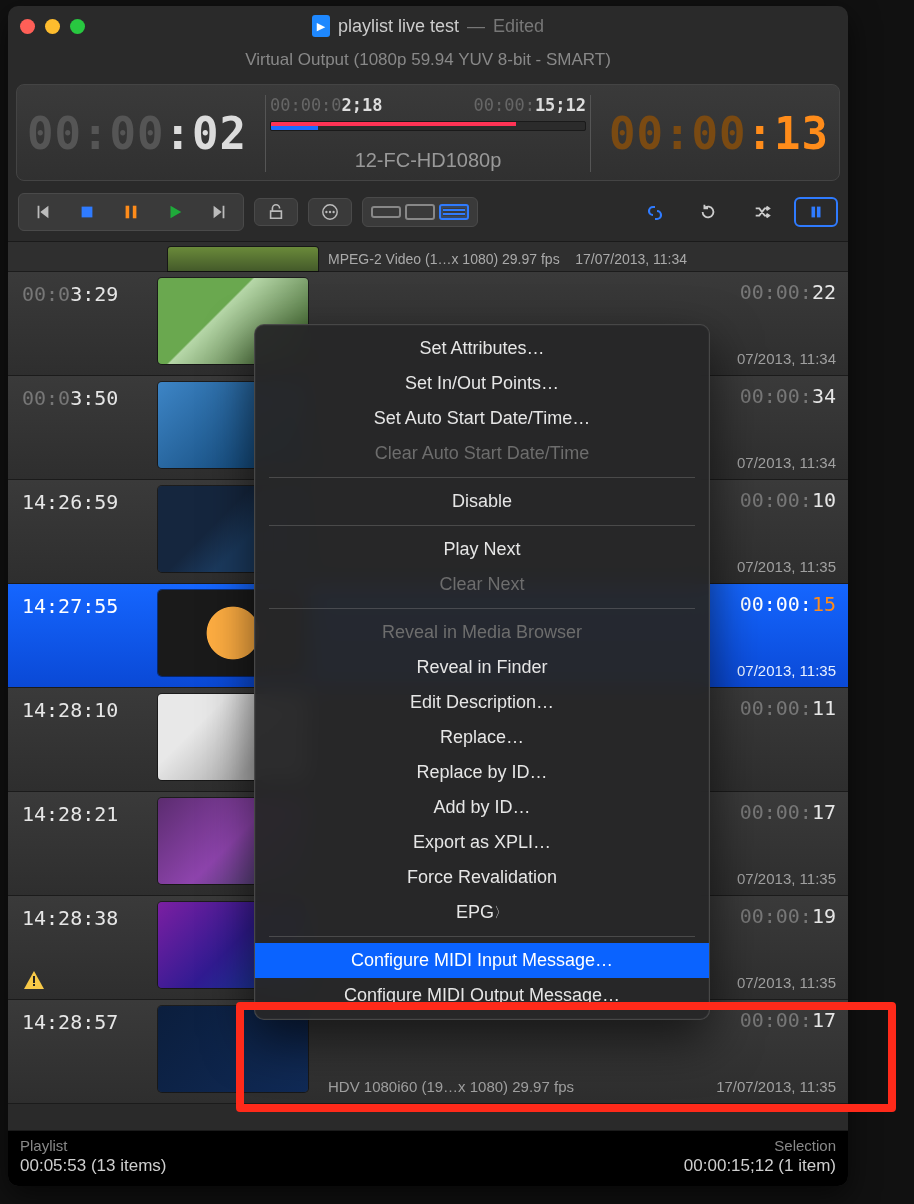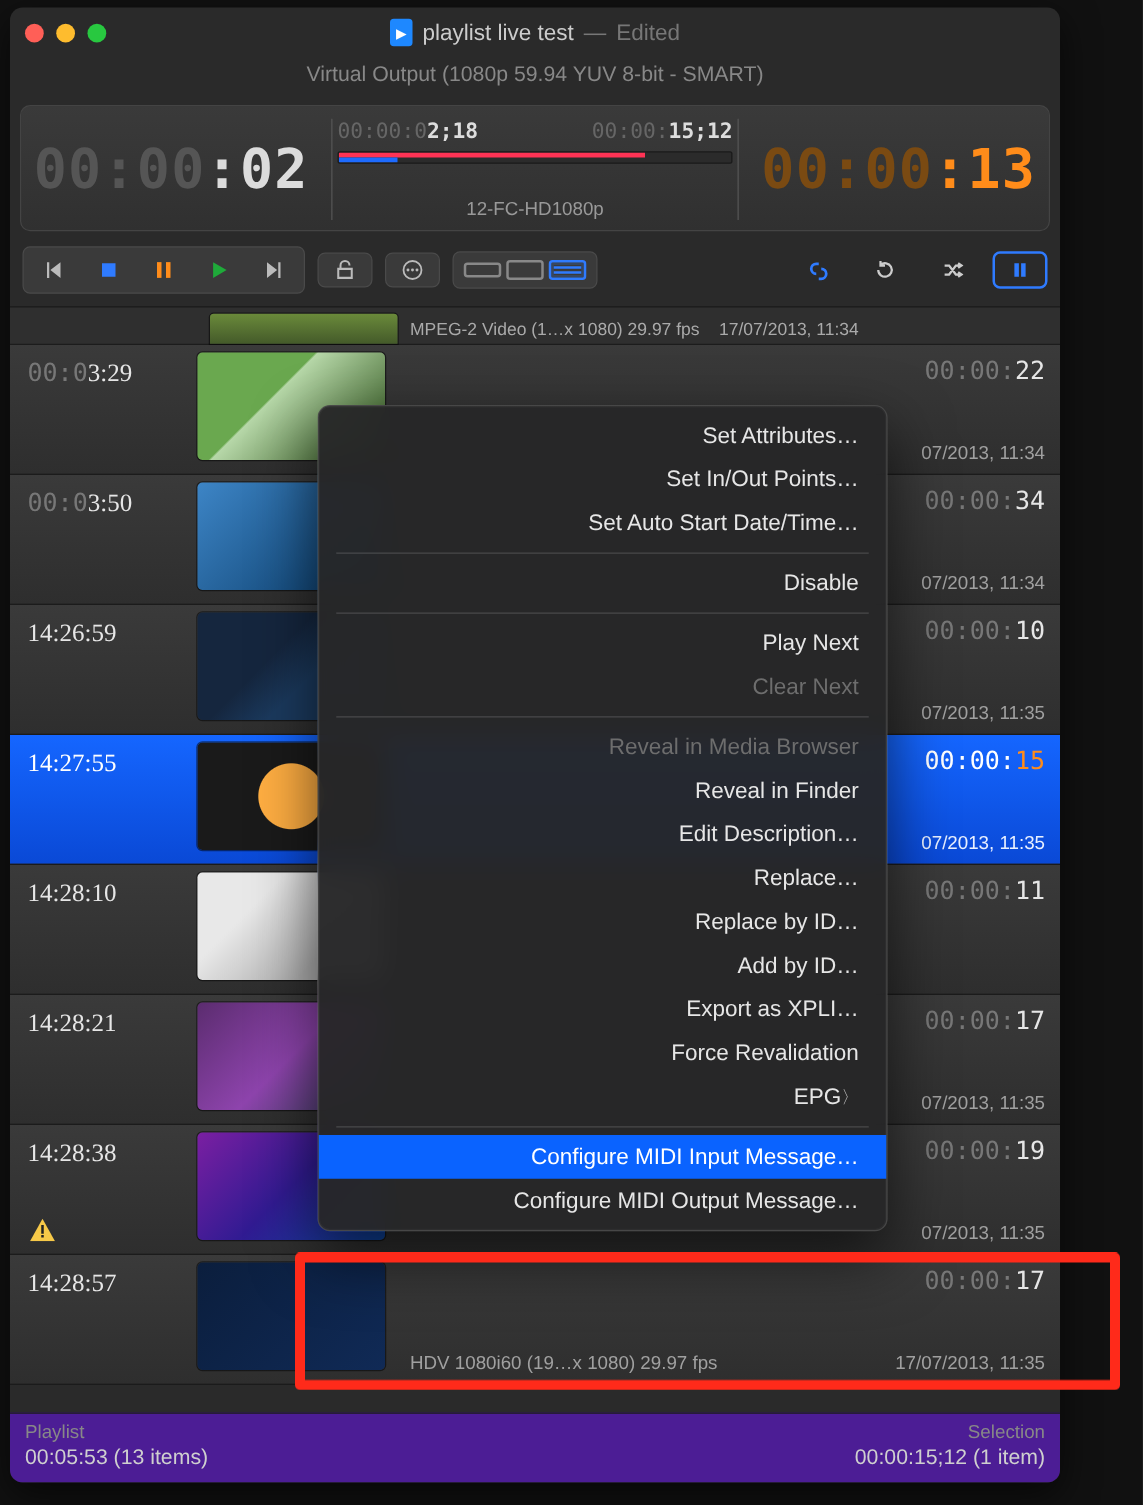--- a/index.html
+++ b/index.html
@@ -72,21 +72,21 @@
     margin:0 6px; padding:0 4px;
   }
   .tc-mid .times { display:flex; justify-content:space-between; font-family:Menlo,monospace; font-size:17px; color:#666; }
   .tc-mid .times span b { color:#ddd; font-weight:600;}
   .progress {
     margin-top:6px; height:10px; background:#2b2b2b; border-radius:2px; position:relative; overflow:hidden;
     border:1px solid #1a1a1a;
   }
   .progress .red { position:absolute; left:0; top:0; height:50%; background:#ff3355; width:78%;}
   .progress .blue { position:absolute; left:0; top:50%; height:50%; background:#1e6bff; width:15%;}
-  .clipname { text-align:center; color:#999; font-size:15px; margin-top:28px;}
+  .clipname { text-align:center; color:#999; font-size:20px; margin-top:18px;}
 
   
   .toolbar {
     display:flex; align-items:center; gap:10px;
     padding:6px 10px 10px;
   }
   .tgroup { display:flex; gap:0; background:#3a3a3a; border-radius:6px; padding:4px 2px; border:1px solid #4a4a4a;}
   .tbtn {
     width:44px; height:28px; display:flex; align-items:center; justify-content:center;
     color:#ccc; font-size:15px;
@@ -119,21 +119,21 @@
   .row {
     height:104px; border-bottom:1px solid #1b1b1b;
     background:linear-gradient(#3a3a3a,#2e2e2e);
     display:flex; position:relative;
   }
   .row.sel { background:linear-gradient(#1566ff,#0a49d6); color:#fff;}
   .row .col-time {
     width:150px; padding:10px 10px 0 14px;
     font-family:Menlo,monospace; font-size:20px; color:#777;
   }
-  .row .col-time .bright{ color:#e6e6e6;font-family:Liberation Serif, serif;}
+  .row .col-time .bright{ color:#e6e6e6;}
   .row.sel .col-time, .row.sel .col-time .bright { color:#fff;border-radius:30px;}
   .row .col-thumb {
     width:158px; display:flex; align-items:flex-start; padding-top:6px;
   }
   .thumb {
     width:150px; height:86px; border-radius:4px;
     background:#555; position:relative; overflow:hidden;
     box-shadow:0 0 0 1px rgba(0,0,0,0.5);
   }
   .row .col-main { flex:1; padding:8px 10px 0 12px; position:relative;}
@@ -169,38 +169,38 @@
     border:1px solid rgba(120,120,120,0.4);
     border-radius:10px;
     box-shadow:0 20px 50px rgba(0,0,0,0.6), inset 0 0 0 1px rgba(255,255,255,0.03);
     padding:6px 0;
     backdrop-filter: blur(10px);
     z-index:50;
     font-size:18px;
   }
   .ctx .mi {
     padding:7px 22px; color:#e6e6e6; white-space:nowrap;
-    display:flex; justify-content:flex-end; align-items:center;
+    display:flex; justify-content:center; align-items:center;
   }
   .ctx .mi.dis { color:#6d6d6d; }
   .ctx .mi.sel { background:#0a63ff; color:#fff;}
   .ctx hr { border:none; border-top:1px solid rgba(140,140,140,0.35); margin:6px 14px;}
   .ctx .chev { color:#bbb; font-size:14px;}
 
   
   .red-rect {
     position:absolute;
     left:236px; top:1002px; width:660px; height:110px;
     border:8px solid #ff2a1a; border-radius:4px;
     z-index:100; pointer-events:none;
   }
 
   
   .footer {
-    height:56px; background:#4c1d95; border-top:1px solid #1b1b1b;
+    height:56px; background:#000000; border-top:1px solid #1b1b1b;
     display:flex; justify-content:space-between; align-items:flex-start;
     padding:6px 12px; font-size:16px; color:#9a9a9a;
   }
   .footer .lab { font-size:15px; color:#888;}
   .footer .val { font-size:17px; color:#cfcfcf; margin-top:2px;}
   .footer .right{ text-align:right;}
 
   .dim { color:#777;}
   svg { display:block; }
 </style>
@@ -493,20 +493,23 @@
   <div class="ctx" id="ctx">
       <div class="mi">
         <span>Set Attributes…</span>
       </div>
       <div class="mi">
         <span>Set In/Out Points…</span>
       </div>
       <div class="mi">
         <span>Set Auto Start Date/Time…</span>
       </div>
+      <div class="mi dis">
+        <span>Clear Auto Start Date/Time</span>
+      </div>
       <hr>
       <div class="mi">
         <span>Disable</span>
       </div>
       <hr>
       <div class="mi">
         <span>Play Next</span>
       </div>
       <div class="mi dis">
         <span>Clear Next</span>

